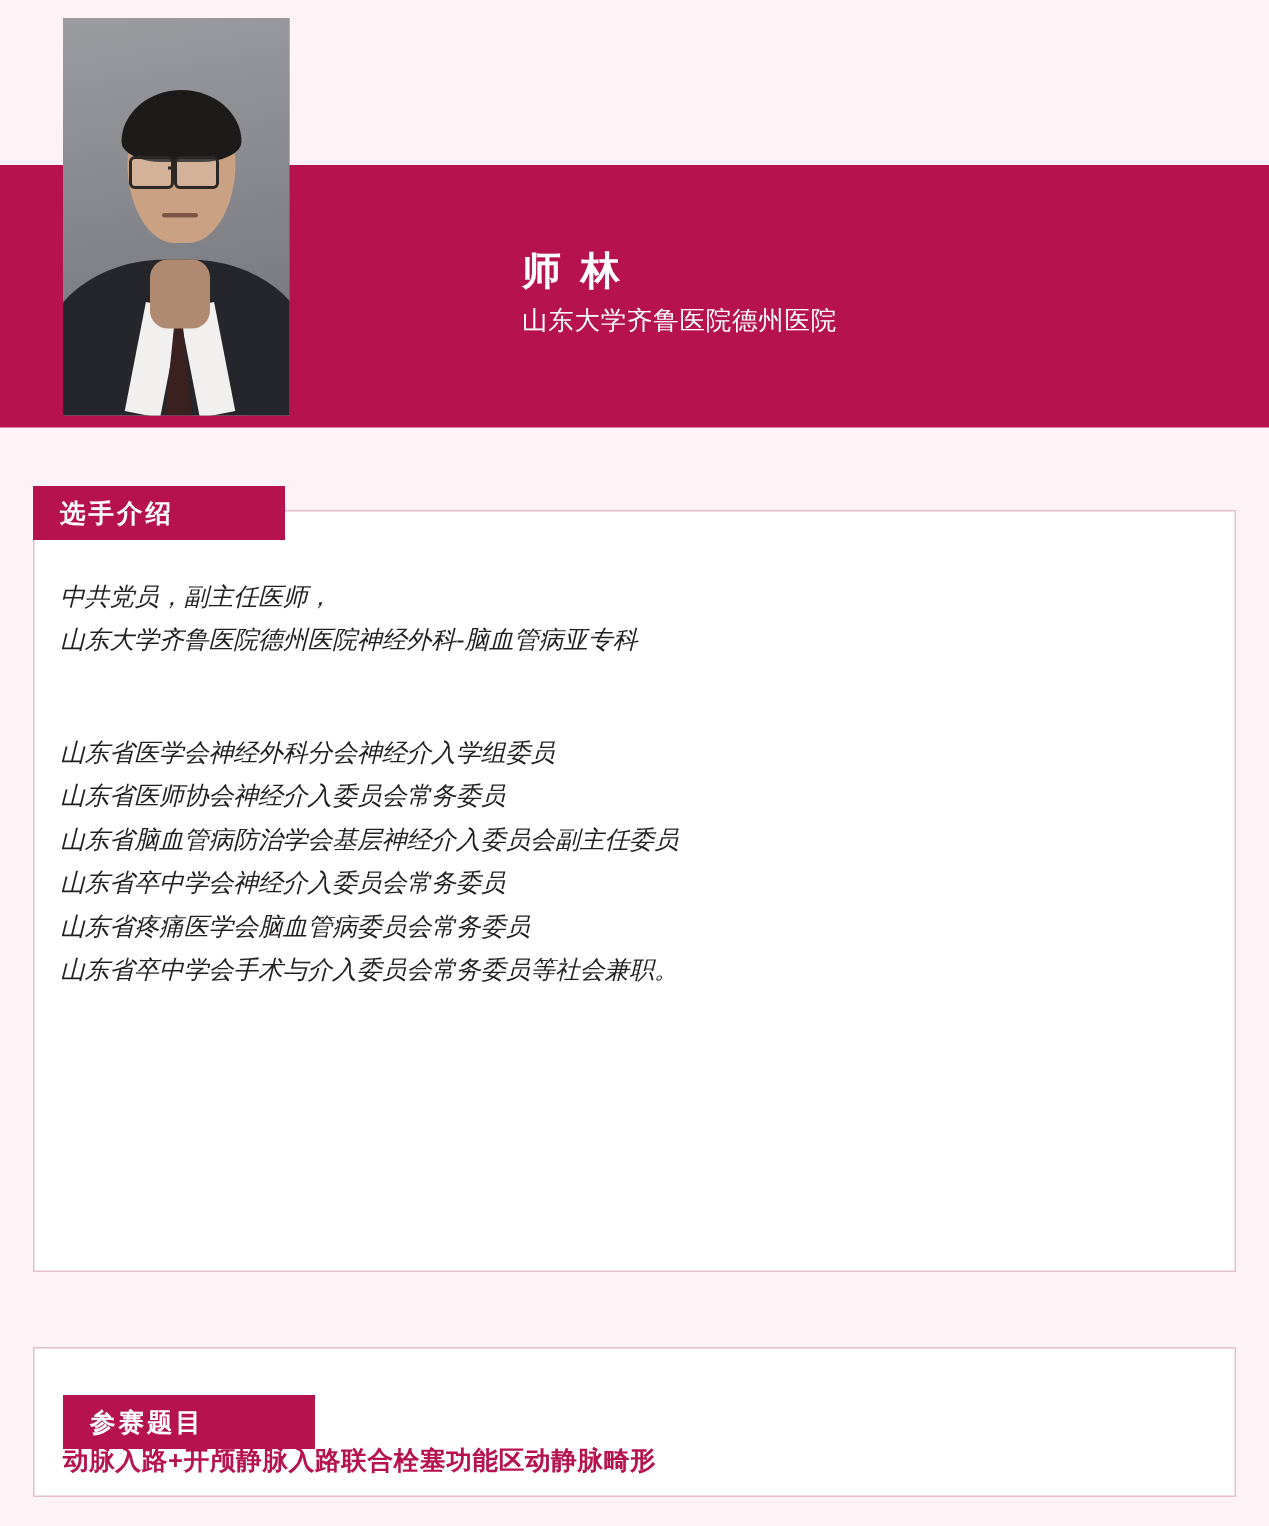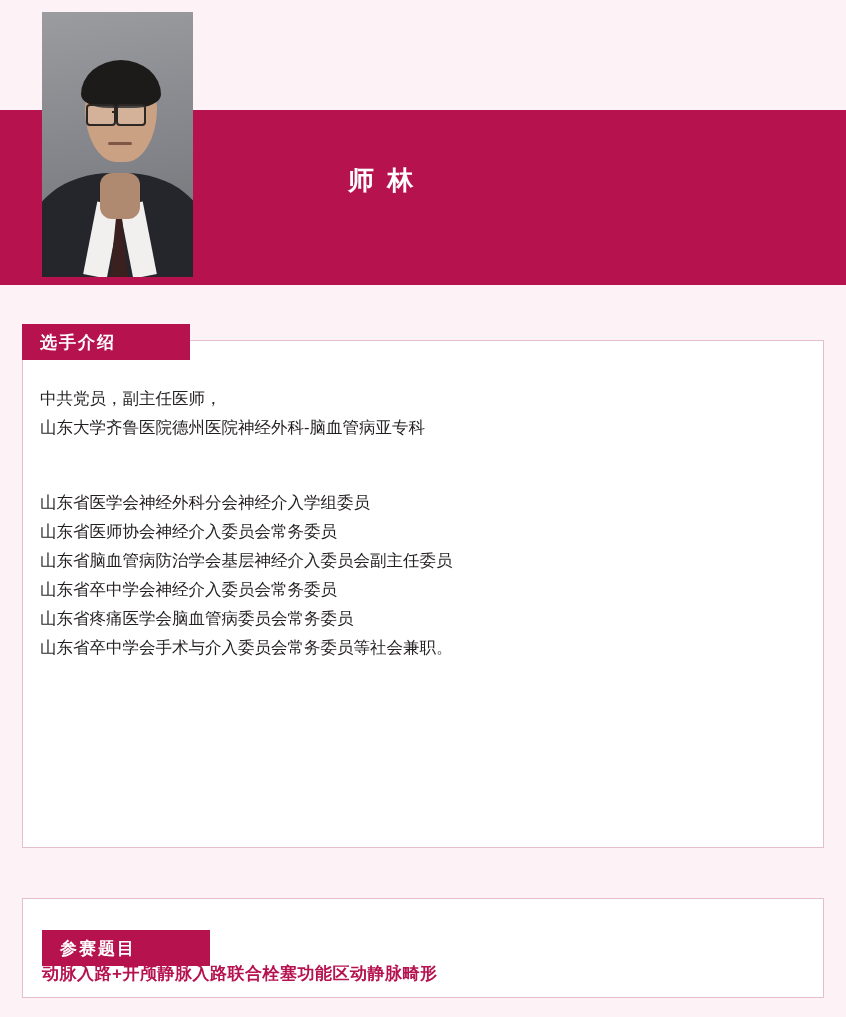--- a/index.html
+++ b/index.html
@@ -189,21 +189,21 @@
 
   .intro-body {
     position: absolute;
     left: 40px;
     top: 384px;
     width: 760px;
     font-size: 16.5px;
     line-height: 29px;
     color: #231f20;
   }
-  .intro-body p { margin: 0; }
+  .intro-body p { margin: 0; font-style: italic; }
   .intro-body .gap { height: 23px; }
 
   .topic-text {
     position: absolute;
     left: 42px;
     top: 938px;
     font-size: 17px;
     font-weight: bold;
     color: #b5124e;
     letter-spacing: 0.5px;
@@ -227,20 +227,21 @@
     <div class="face"></div>
     <div class="hair"></div>
     <div class="glass-l"></div>
     <div class="glass-r"></div>
     <div class="bridge"></div>
     <div class="mouth"></div>
   </div>
 
   <div class="header-text">
     <div class="header-name">师 林</div>
+    <div class="header-org">山东大学齐鲁医院德州医院</div>
   </div>
 
   <div class="card" id="intro-card"></div>
   <div class="tab" id="intro-tab">选手介绍</div>
 
   <div class="intro-body">
     <p style="white-space: pre-line;">中共党员，副主任医师，
 山东大学齐鲁医院德州医院神经外科-脑血管病亚专科</p>
     <div class="gap"></div>
     <div class="gap"></div>

